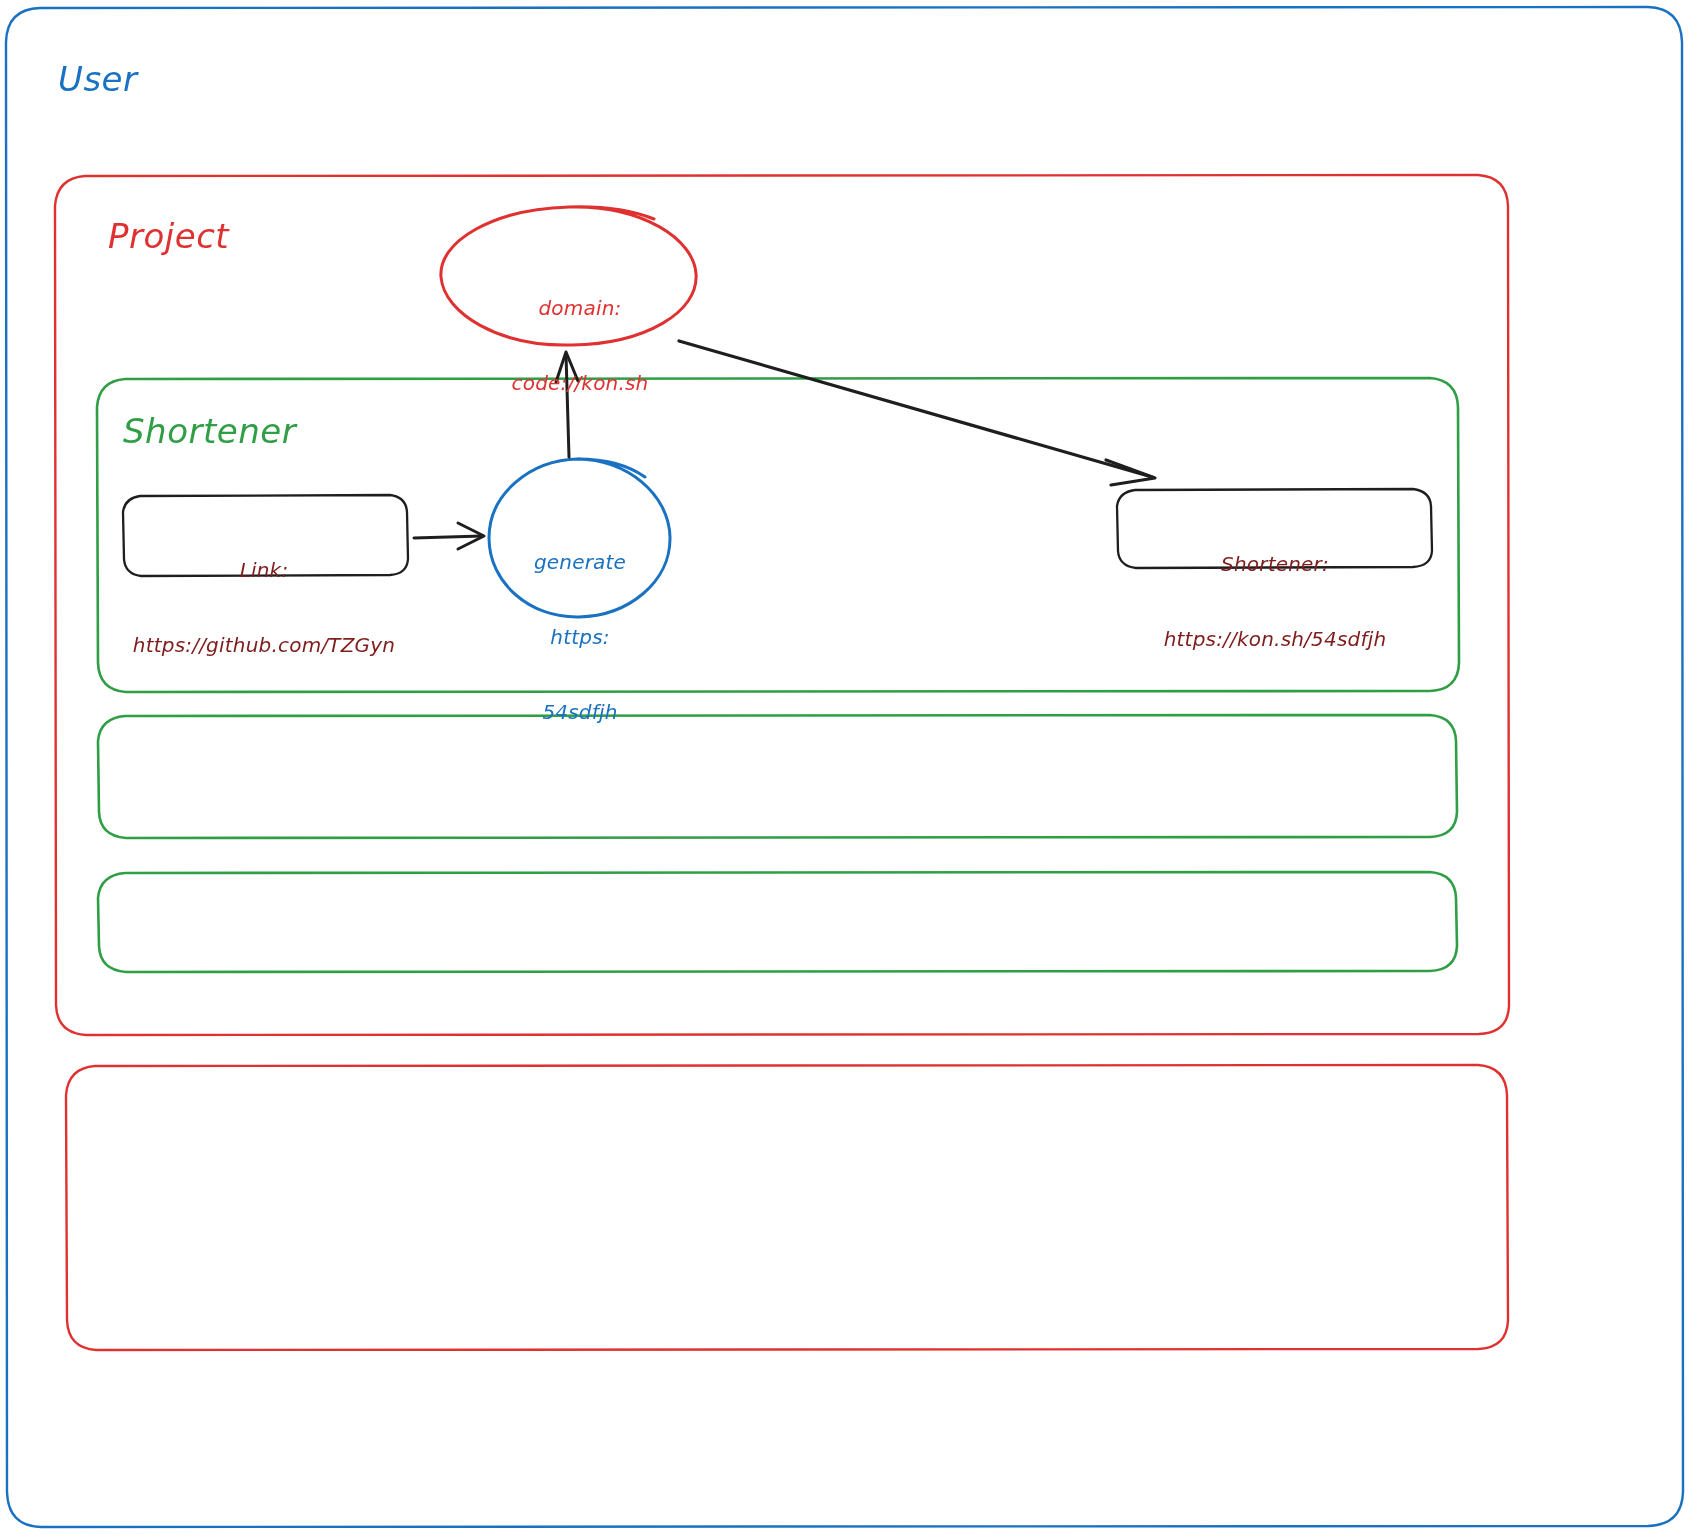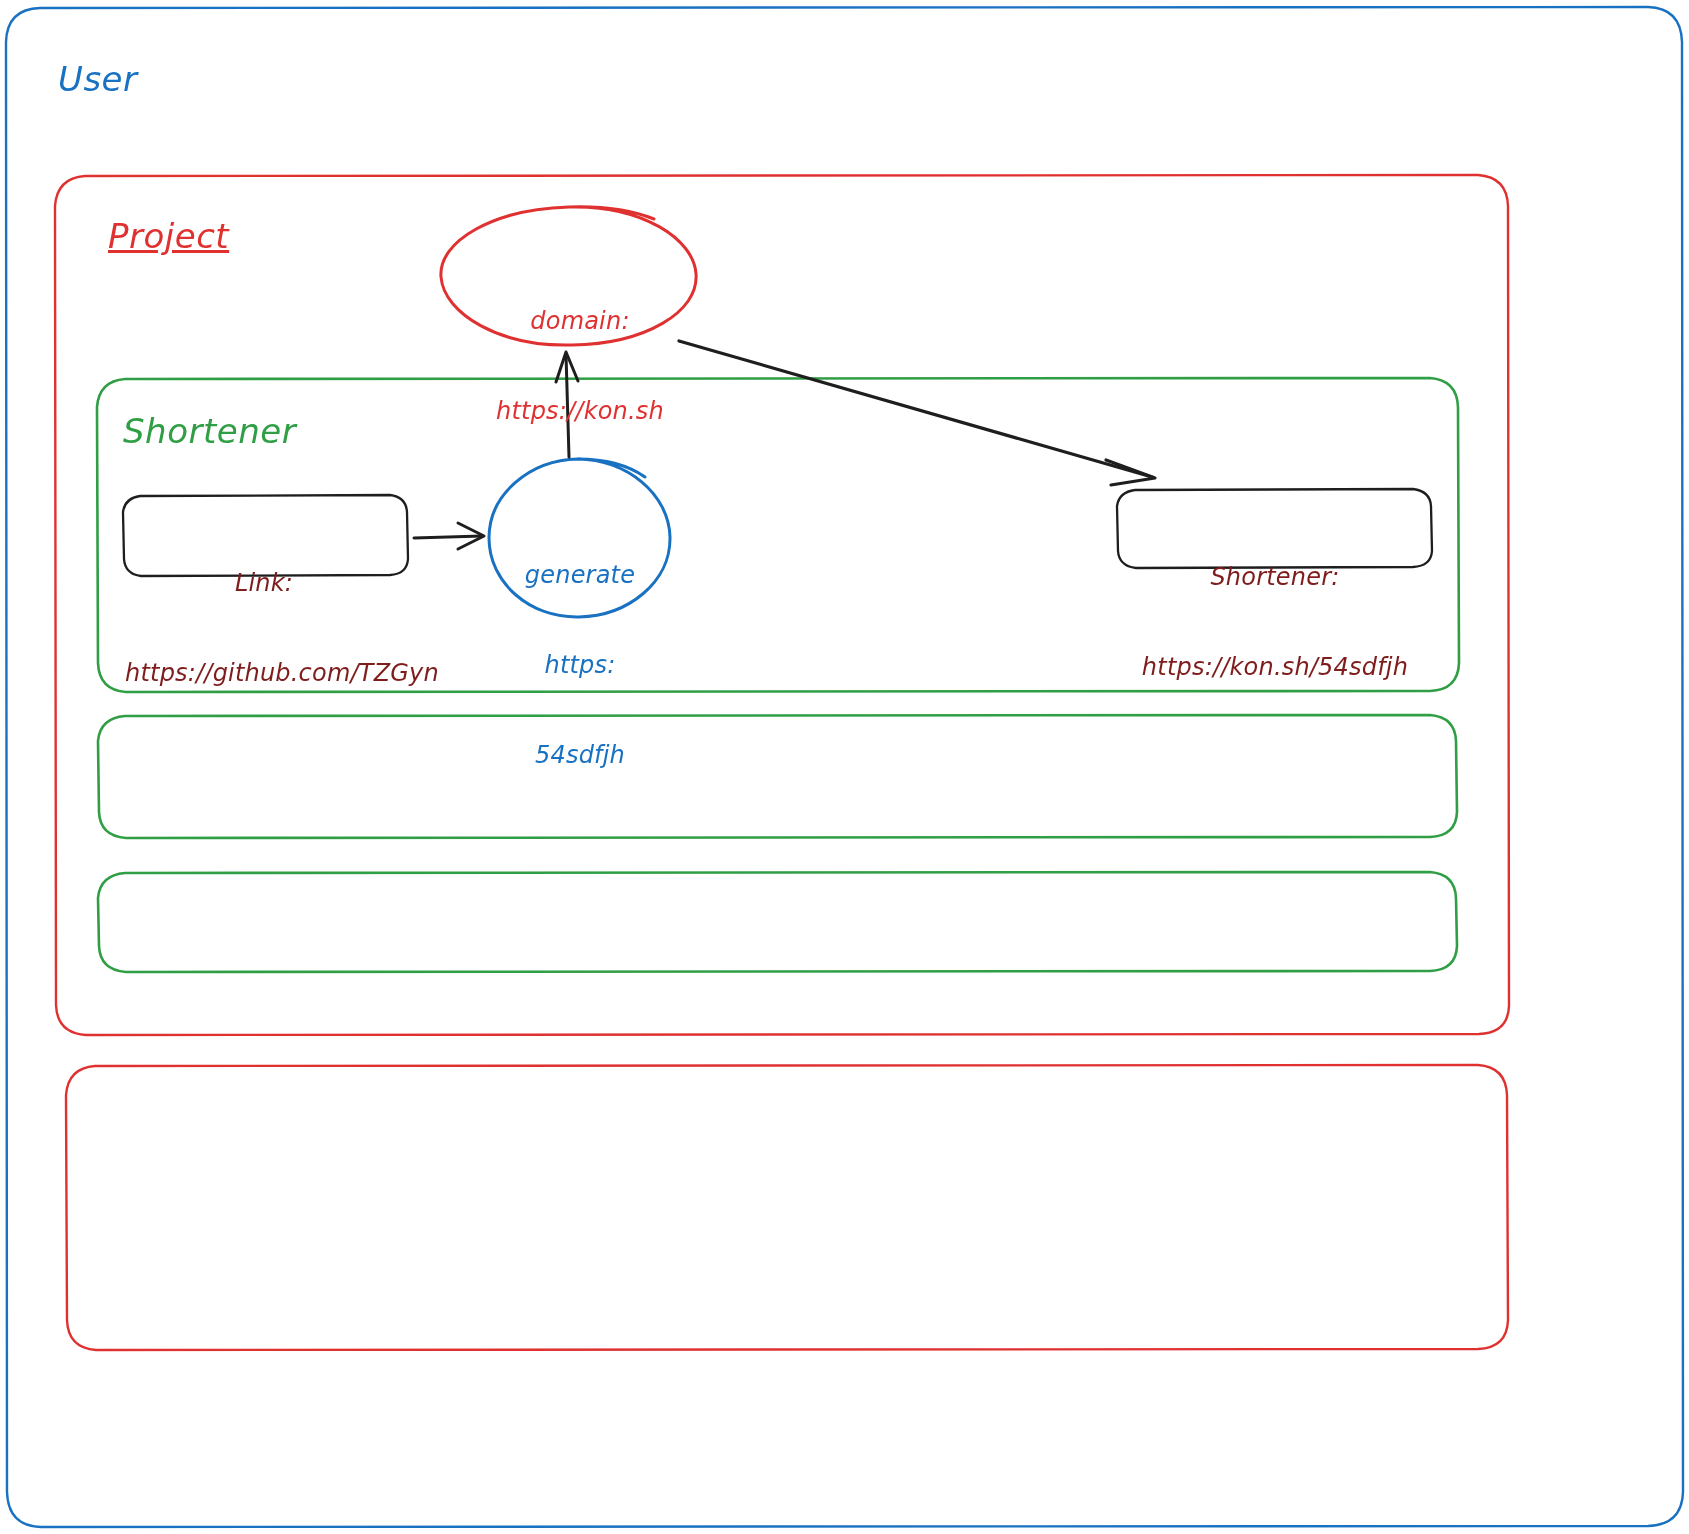--- a/index.html
+++ b/index.html
@@ -31,33 +31,33 @@
     white-space: pre;
     line-height: 1.25;
     pointer-events: none;
   }
   .group-title {
     font-size: 34px;
     font-style: italic;
     letter-spacing: 0.5px;
   }
   .node-text {
-    font-size: 24px;
+    font-size: 20px;
     text-align: center;
     font-style: italic;
     letter-spacing: 0.2px;
   }
   .blue   { color: #1971c2; }
   .red    { color: #e03131; }
   .green  { color: #2f9e44; }
   .black  { color: #7f1d1d; }
 
   
   #user-title    { left: 58px;  top: 58px; }
-  #project-title { left: 108px; top: 215px; text-decoration: underline; }
+  #project-title { left: 108px; top: 215px; }
   #shortener-title { left: 123px; top: 410px; }
 
   #domain-text {
     left: 466px; top: 246px; width: 228px;
   }
   #link-text {
     left: 125px; top: 508px; width: 278px;
   }
   #gencode-text {
     left: 497px; top: 500px; width: 166px;
@@ -141,21 +141,21 @@
   </svg>
 
   <div class="lbl group-title blue" id="user-title">User</div>
 
   <div class="lbl group-title red" id="project-title">Project</div>
 
   <div class="lbl group-title green" id="shortener-title">Shortener</div>
 
   <div class="lbl node-text red" id="domain-text">
     <div>domain:</div>
-    <div>https://kon.sh</div>
+    <div>code://kon.sh</div>
   </div>
 
   <div class="lbl node-text black" id="link-text">
     <div>Link:</div>
     <div>https://github.com/TZGyn</div>
   </div>
 
   <div class="lbl node-text blue" id="gencode-text">
     <div>generate</div>
     <div>https:</div>

